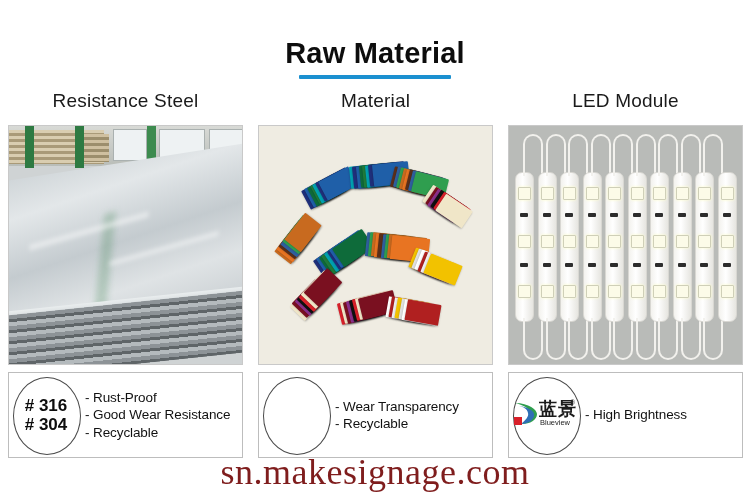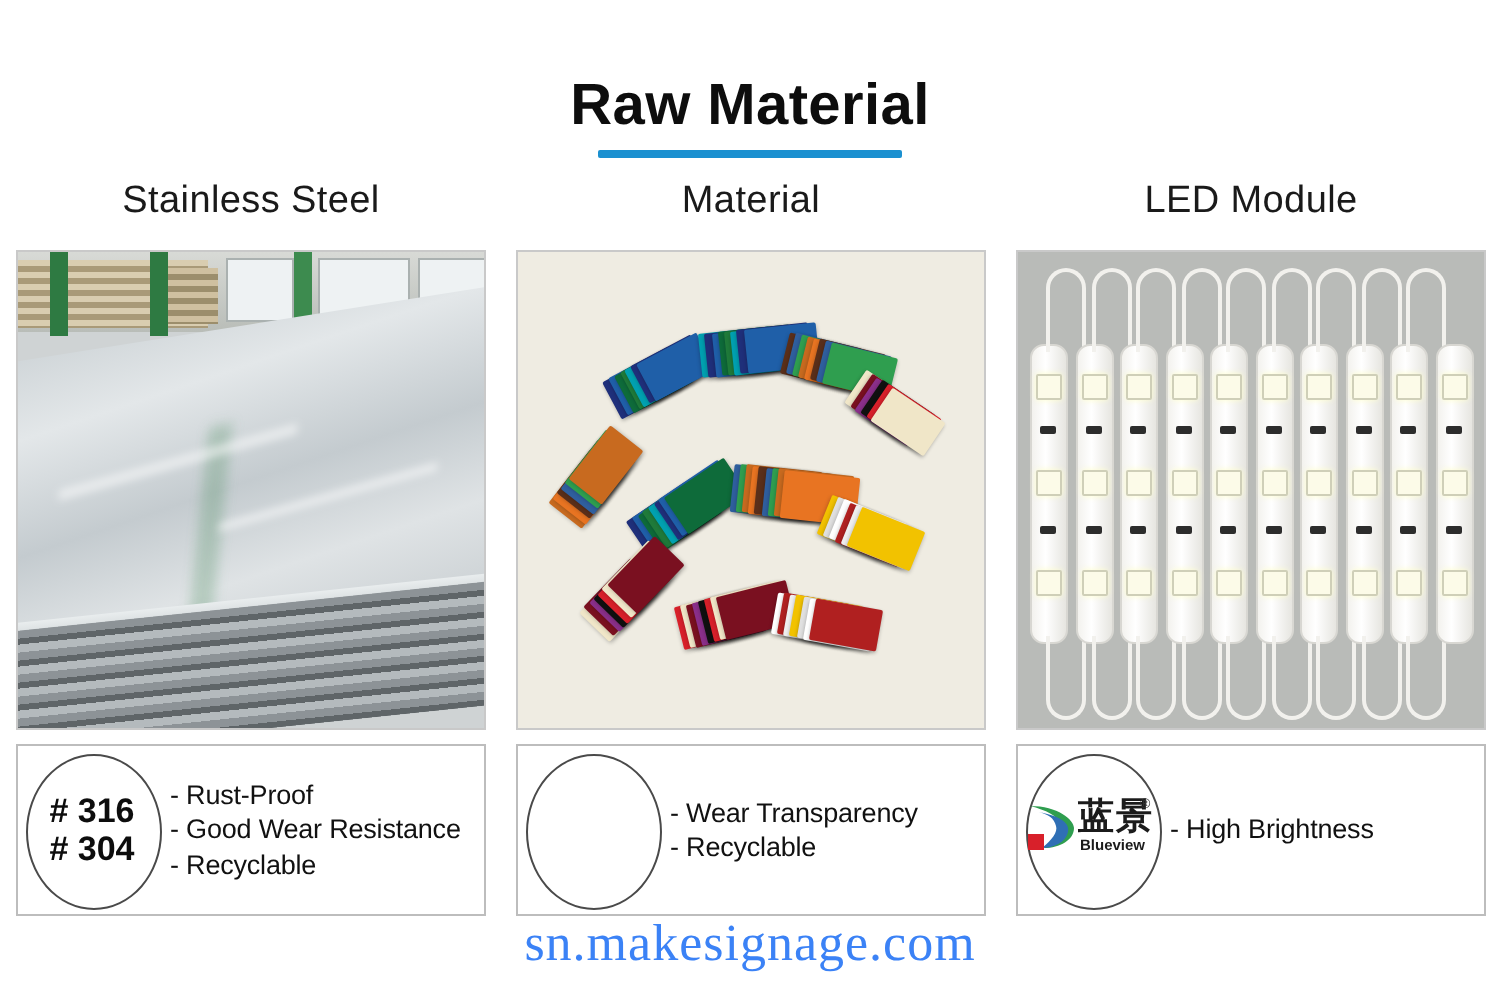--- a/index.html
+++ b/index.html
@@ -132,43 +132,43 @@
   .duke .dshape:after{content:"";position:absolute;left:5px;top:6px;width:8px;height:13px;
     background:#fff;border-radius:0 6px 6px 0;}
   .duke .uke{position:absolute;left:20px;top:8px;font-size:20px;font-weight:bold;
     line-height:22px;color:#111;letter-spacing:-1px;}
 
   
   .bv{position:relative;width:66px;height:34px;}
   .bv .swoosh{position:absolute;left:0;top:2px;width:26px;height:26px;}
   .bv .cn{position:absolute;left:26px;top:2px;font-size:18px;font-weight:bold;
     color:#1b1b1b;line-height:17px;font-family:"DejaVu Sans",sans-serif;letter-spacing:1px;}
-  .bv .en{position:absolute;left:27px;top:20px;font-size:7.5px;font-weight:bold;color:#1b1b1b;}
+  .bv .en{position:absolute;left:27px;top:20px;font-size:7.5px;font-weight:normal;color:#1b1b1b;}
   .bv .reg{position:absolute;left:57px;top:1px;font-size:7px;color:#333;}
 
   
   .watermark{
     position:absolute;left:0;bottom:3px;width:750px;text-align:center;
-    font-size:26px;color:#3b82f6;letter-spacing:.5px;
+    font-size:36px;color:#7f1d1d;letter-spacing:.5px;
     font-family:"Liberation Serif",serif;
     pointer-events:none;user-select:none;line-height:44px;
   }
 </style>
 </head>
 <body>
 
 <div class="page">
 
   <div class="title-wrap">
     <div class="title">Raw Material</div>
     <div class="title-rule"></div>
   </div>
 
   <div class="col-heads">
-    <div class="col-head c0">Stainless Steel</div>
+    <div class="col-head c0">Resistance Steel</div>
     <div class="col-head c1">Material</div>
     <div class="col-head c2">LED Module</div>
   </div>
 
   <div class="panel p0">
     <div class="steel">
       <div class="ceil"></div>
       <div class="win w1"></div>
       <div class="win w2"></div>
       <div class="win w3"></div>

